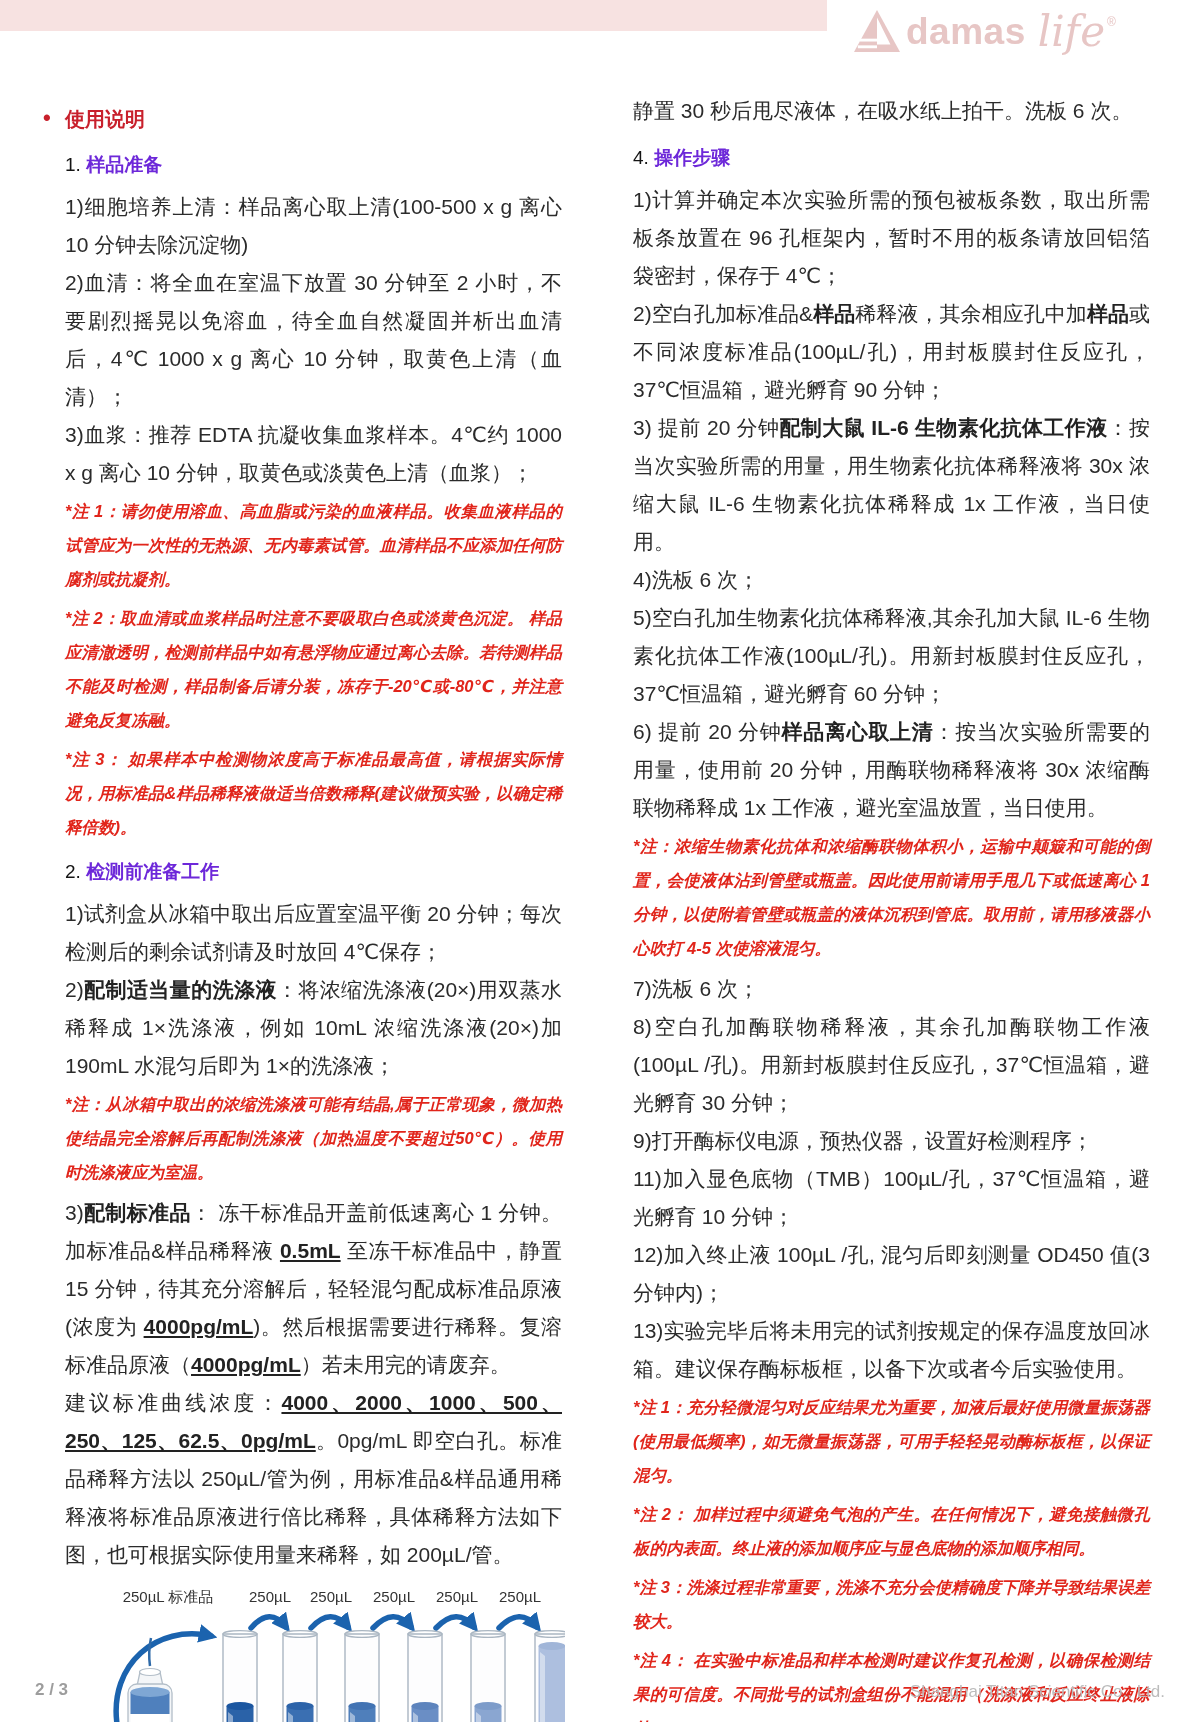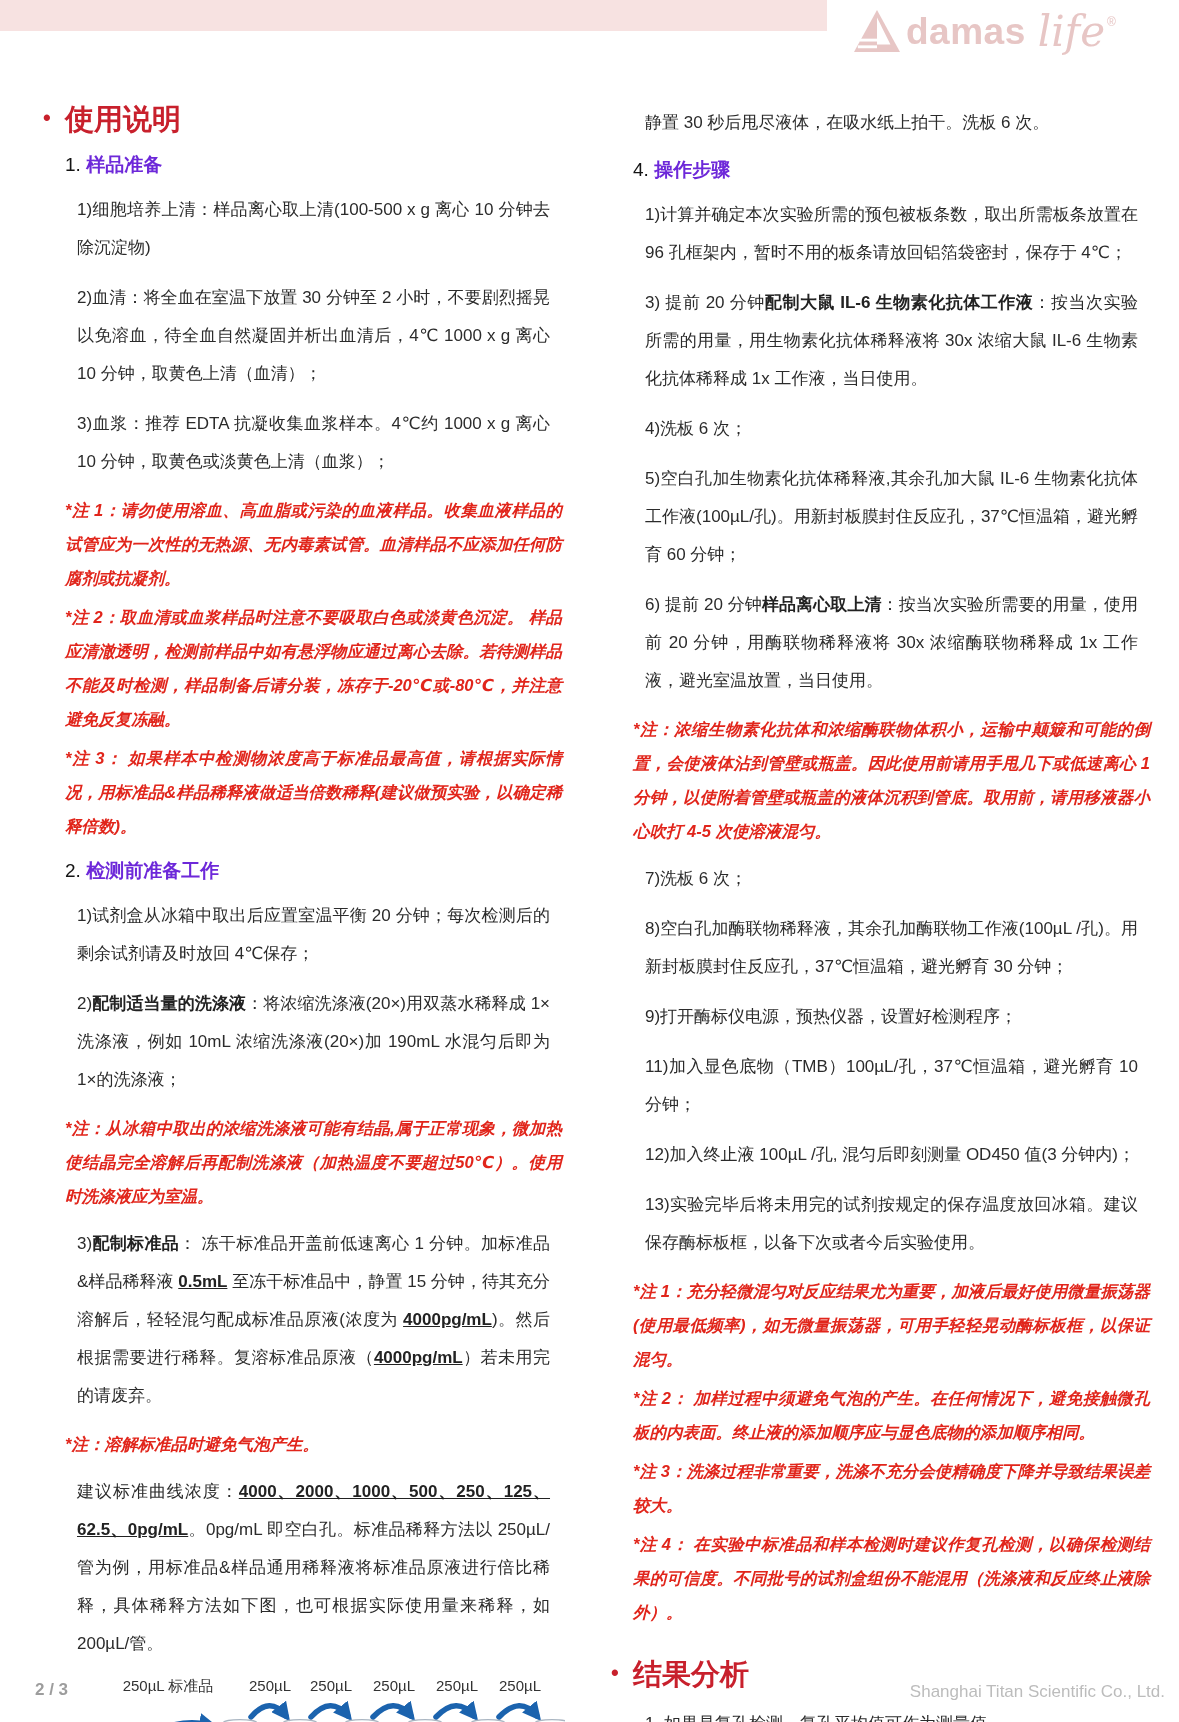--- a/index.html
+++ b/index.html
@@ -11,26 +11,26 @@
   .band{position:absolute;left:0;top:0;width:827px;height:31px;background:#f7e2e1;}
   .logo{position:absolute;left:852px;top:8px;display:flex;align-items:flex-end;color:#e7c6c5;}
   .logo .tri{width:50px;height:46px;margin-right:4px;}
   .logo .word{font-size:37px;font-weight:bold;letter-spacing:.5px;line-height:44px;}
   .logo .script{font-family:"DejaVu Serif","Liberation Serif",serif;font-style:italic;font-size:42px;line-height:44px;margin-left:12px;}
   .logo .reg{font-size:12px;line-height:12px;margin:0 0 26px 2px;}
   
   .col{position:absolute;top:0;}
   #left-col{left:65px;top:104px;width:497px;}
   #right-col{left:633px;top:92px;width:517px;}
-  .h1{position:relative;font-size:29px;font-weight:bold;color:#c8202c;margin:0 0 16px 0;line-height:30px;}
+  .h1{position:relative;font-size:20px;font-weight:bold;color:#c8202c;margin:0 0 16px 0;line-height:30px;}
   .h1::before{content:"\2022";position:absolute;left:-22px;top:-1px;font-size:22px;}
   .h1.gap{margin-top:30px;}
   .h2{font-size:19px;font-weight:normal;color:#141414;margin:13px 0 9px 0;line-height:29px;}
   .h2 b{color:#6d28d9;}
-  p.p{font-size:17px;line-height:38px;margin:12px;text-align:justify;color:#2b2b2b;}
+  p.p{font-size:21px;line-height:38px;margin:0;text-align:justify;color:#2b2b2b;}
   p.p u, p.p b{color:#222;}
   p.note{font-size:16.5px;line-height:34px;margin:2px 0 5px 0;color:#e1251b;font-style:italic;font-weight:600;text-align:justify;}
   
   #figure{margin:12px 0 20px 0;text-align:center;}
   #figure svg{display:block;margin:0 auto;}
   .caption{font-size:18px;line-height:26px;margin:8px 0 0 0;text-align:center;color:#222;}
   .flabel{font-size:15px;fill:#333;}
   .clabel{font-size:15px;fill:#333;}
   
   .page-num{position:absolute;left:35px;top:1680px;font-size:17px;font-weight:bold;color:#9d9d9d;}
@@ -59,21 +59,20 @@
     <p class="p">2)血清：将全血在室温下放置 30 分钟至 2 小时，不要剧烈摇晃以免溶血，待全血自然凝固并析出血清后，4℃ 1000 x g 离心 10 分钟，取黄色上清（血清）；</p>
     <p class="p">3)血浆：推荐 EDTA 抗凝收集血浆样本。4℃约 1000 x g 离心 10 分钟，取黄色或淡黄色上清（血浆）；</p>
     <p class="note">*注 1：请勿使用溶血、高血脂或污染的血液样品。收集血液样品的试管应为一次性的无热源、无内毒素试管。血清样品不应添加任何防腐剂或抗凝剂。</p>
     <p class="note">*注 2：取血清或血浆样品时注意不要吸取白色或淡黄色沉淀。 样品应清澈透明，检测前样品中如有悬浮物应通过离心去除。若待测样品不能及时检测，样品制备后请分装，冻存于-20℃或-80℃，并注意避免反复冻融。</p>
     <p class="note">*注 3： 如果样本中检测物浓度高于标准品最高值，请根据实际情况，用标准品&amp;样品稀释液做适当倍数稀释(建议做预实验，以确定稀释倍数)。</p>
     <div class="h2">2. <b>检测前准备工作</b></div>
     <p class="p">1)试剂盒从冰箱中取出后应置室温平衡 20 分钟；每次检测后的剩余试剂请及时放回 4℃保存；</p>
     <p class="p">2)<b>配制适当量的洗涤液</b>：将浓缩洗涤液(20×)用双蒸水稀释成 1×洗涤液，例如 10mL 浓缩洗涤液(20×)加 190mL 水混匀后即为 1×的洗涤液；</p>
     <p class="note">*注：从冰箱中取出的浓缩洗涤液可能有结晶,属于正常现象，微加热使结晶完全溶解后再配制洗涤液（加热温度不要超过50℃）。使用时洗涤液应为室温。</p>
     <p class="p">3)<b>配制标准品</b>： 冻干标准品开盖前低速离心 1 分钟。加标准品&amp;样品稀释液 <b><u>0.5mL</u></b> 至冻干标准品中，静置 15 分钟，待其充分溶解后，轻轻混匀配成标准品原液(浓度为 <b><u>4000pg/mL</u></b>)。然后根据需要进行稀释。复溶标准品原液（<b><u>4000pg/mL</u></b>）若未用完的请废弃。</p>
-    <p class="note">*注：溶解标准品时避免气泡产生。</p>
     <p class="p">建议标准曲线浓度：<b><u>4000、2000、1000、500、250、125、62.5、0pg/mL</u></b>。0pg/mL 即空白孔。标准品稀释方法以 250µL/管为例，用标准品&amp;样品通用稀释液将标准品原液进行倍比稀释，具体稀释方法如下图，也可根据实际使用量来稀释，如 200µL/管。</p>
     <div id="figure" style="display: block;">
   <svg width="500" height="194" viewBox="0 0 500 194">
     <defs>
       <marker id="ah" viewBox="0 0 10 10" refX="6.5" refY="5" markerWidth="3.4" markerHeight="3.4" orient="auto">
         <path id="ah-path" d="M0,0 L10,5 L0,10 Z" fill="#1b63ae"></path>
       </marker>
     </defs>
 
     <text class="flabel" x="103" y="16" text-anchor="middle">250µL 标准品</text>
@@ -165,20 +164,21 @@
     <text class="clabel" x="423" y="190" text-anchor="middle">125pg/mL</text>
     <text class="clabel" x="487" y="190" text-anchor="middle">62.5pg/mL</text>
   </svg>
   <p class="caption">图 2. 标准品倍比稀释示意图。</p>
 </div>
   </div>
 <div id="right-col" class="col">
     <p class="p">静置 30 秒后甩尽液体，在吸水纸上拍干。洗板 6 次。</p>
     <div class="h2">4. <b>操作步骤</b></div>
     <p class="p">1)计算并确定本次实验所需的预包被板条数，取出所需板条放置在 96 孔框架内，暂时不用的板条请放回铝箔袋密封，保存于 4℃；</p>
+    <p class="p">2)空白孔加标准品&amp;<b>样品</b>稀释液，其余相应孔中加<b>样品</b>或不同浓度标准品(100µL/孔)，用封板膜封住反应孔，37℃恒温箱，避光孵育 90 分钟；</p>
     <p class="p">3) 提前 20 分钟<b>配制大鼠 IL-6 生物素化抗体工作液</b>：按当次实验所需的用量，用生物素化抗体稀释液将 30x 浓缩大鼠 IL-6 生物素化抗体稀释成 1x 工作液，当日使用。</p>
     <p class="p">4)洗板 6 次；</p>
     <p class="p">5)空白孔加生物素化抗体稀释液,其余孔加大鼠 IL-6 生物素化抗体工作液(100µL/孔)。用新封板膜封住反应孔，37℃恒温箱，避光孵育 60 分钟；</p>
     <p class="p">6) 提前 20 分钟<b>样品离心取上清</b>：按当次实验所需要的用量，使用前 20 分钟，用酶联物稀释液将 30x 浓缩酶联物稀释成 1x 工作液，避光室温放置，当日使用。</p>
     <p class="note">*注：浓缩生物素化抗体和浓缩酶联物体积小，运输中颠簸和可能的倒置，会使液体沾到管壁或瓶盖。因此使用前请用手甩几下或低速离心 1 分钟，以使附着管壁或瓶盖的液体沉积到管底。取用前，请用移液器小心吹打 4-5 次使溶液混匀。</p>
     <p class="p">7)洗板 6 次；</p>
     <p class="p">8)空白孔加酶联物稀释液，其余孔加酶联物工作液(100µL /孔)。用新封板膜封住反应孔，37℃恒温箱，避光孵育 30 分钟；</p>
     <p class="p">9)打开酶标仪电源，预热仪器，设置好检测程序；</p>
     <p class="p">11)加入显色底物（TMB）100µL/孔，37℃恒温箱，避光孵育 10 分钟；</p>
     <p class="p">12)加入终止液 100µL /孔, 混匀后即刻测量 OD450 值(3 分钟内)；</p>

